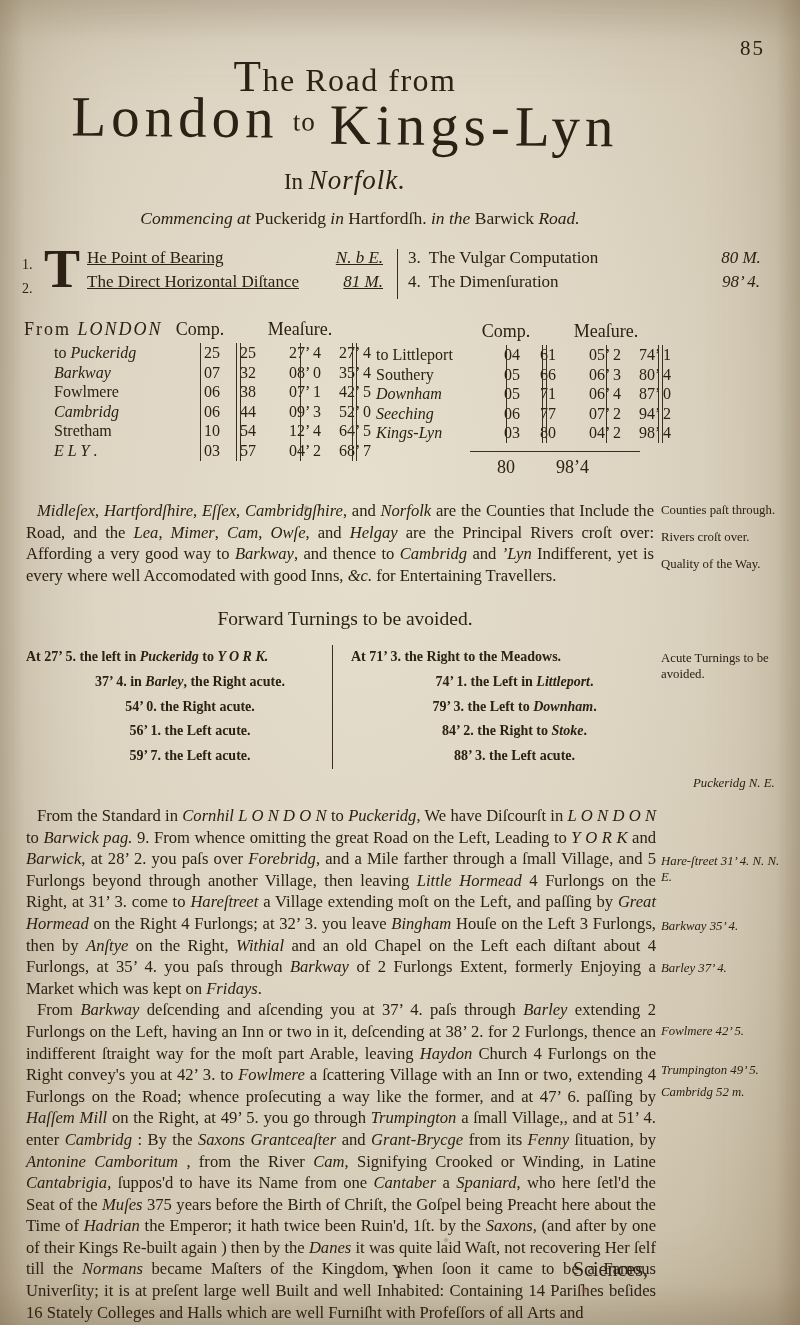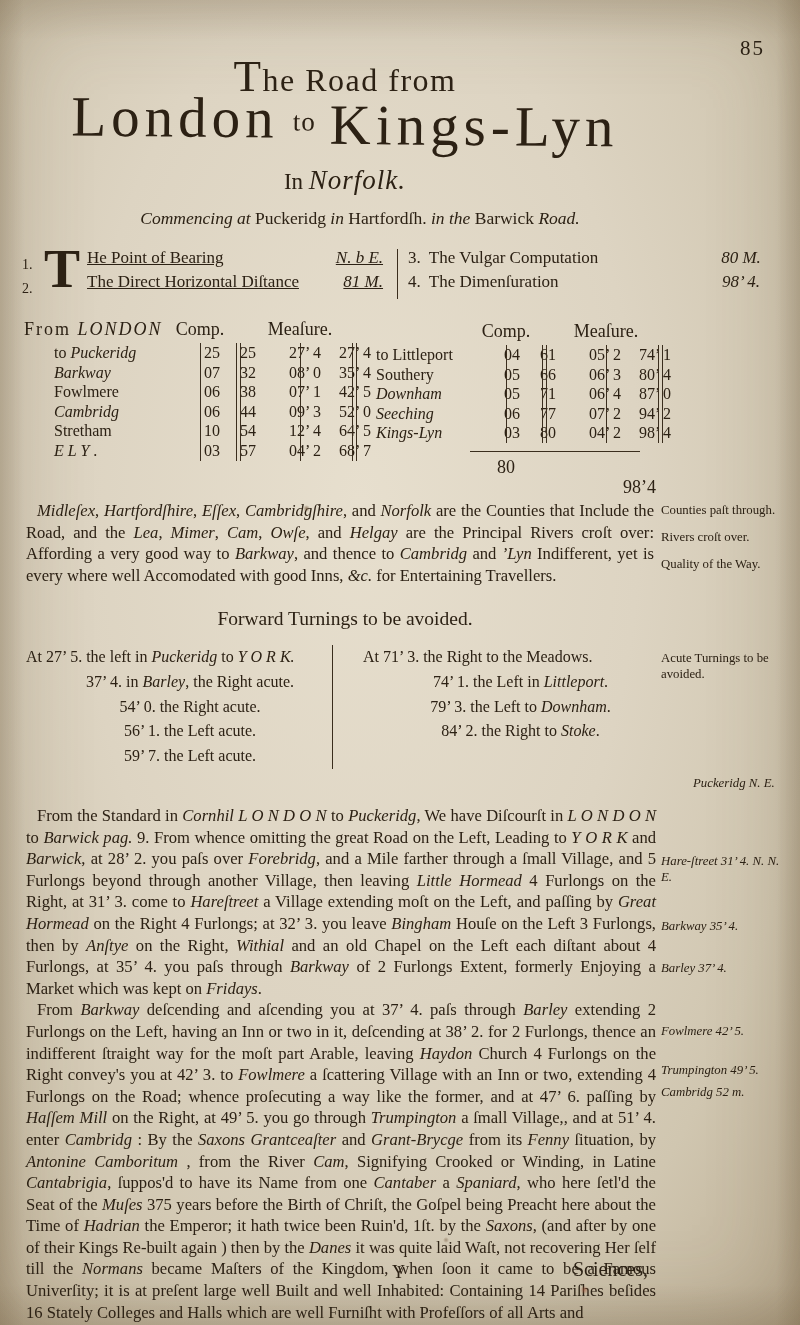--- a/index.html
+++ b/index.html
@@ -68,31 +68,31 @@
   .rt .h-name{width:118px;}
   .rt .h-comp{width:72px;text-align:center;}
   .rt .h-sp{width:14px;}
   .rt .h-meas{width:100px;text-align:center;}
   .spaced{letter-spacing:2px;}
   .totrule{margin:8px 0 0 118px;width:170px;border-top:1.6px solid #3a2d1d;}
   .totrow{display:flex;font-size:18px;line-height:26px;margin-top:2px;}
   .totrow .sp1{width:118px;}
   .totrow .tv1{width:72px;text-align:center;}
   .totrow .sp2{width:14px;}
-  .totrow .tv2{width:100px;text-align:right;margin-top:20px;}
+  .totrow .tv2{width:100px;text-align:left;}
 
   .para{font-size:16.6px;line-height:21.6px;text-align:justify;text-indent:11px;}
   .counties{top:500px;left:26px;width:628px;}
 
   .fwd-head{top:608px;left:15px;width:660px;text-align:center;font-size:19.5px;}
 
   .turnings{top:645px;left:26px;width:630px;display:flex;}
-  .tu-col{font-size:16px;line-height:24.8px;}
+  .tu-col{font-size:14px;line-height:24.8px;font-weight:bold;}
   .tu-left{width:306px;}
-  .tu-right{border-left:1.5px solid #3a2d1d;padding-left:30px;flex:1;}
+  .tu-right{border-left:1.5px solid #3a2d1d;padding-left:18px;flex:1;}
   .tu-col div{white-space:nowrap;}
   .tu-col div + div{padding-left:22px;text-align:center;}
 
   .bodytext{top:772px;left:26px;width:630px;margin-top:33px;}
   .bodytext .para{margin:0;}
 
   .mnote{position:absolute;left:661px;width:128px;font-size:12.8px;line-height:16px;}
   .mnote.it{font-style:italic;}
 
   .sigmark{top:1262px;left:392px;font-size:18px;letter-spacing:1px;}
@@ -284,20 +284,21 @@
       <div><span>37’ 4. in </span><i>Barley</i><span>, the Right acute.</span></div>
       <div><span>54’ 0. the Right acute.</span></div>
       <div><span>56’ 1. the Left acute.</span></div>
       <div><span>59’ 7. the Left acute.</span></div>
     </div>
     <div class="tu-col tu-right">
       <div><span>At 71’ 3. the Right to the Meadows.</span></div>
       <div><span>74’ 1. the Left in </span><i>Littleport</i><span>.</span></div>
       <div><span>79’ 3. the Left to </span><i>Downham</i><span>.</span></div>
       <div><span>84’ 2. the Right to </span><i>Stoke</i><span>.</span></div>
+      <div><span>88’ 3. the Left acute.</span></div>
     </div>
   </div>
 
   <div class="abs bodytext">
     <p class="para"><span>From the Standard in </span><i>Cornhil L O N D O N</i><span> to </span><i>Puckeridg</i><span>, We have Diſcourſt in </span><i>L O N D O N</i><span> to </span><i>Barwick</i><span> </span><i>pag.</i><span> 9. From whence omitting the great Road on the Left, Leading to </span><i>Y O R K</i><span> and </span><i>Barwick</i><span>, at 28’ 2. you paſs over </span><i>Forebridg</i><span>, and a Mile farther through a ſmall Village, and 5 Furlongs beyond through another Village, then leaving </span><i>Little Hormead</i><span> 4 Furlongs on the Right, at 31’ 3. come to </span><i>Hareſtreet</i><span> a Village extending moſt on the Left, and paſſing by </span><i>Great Hormead</i><span> on the Right 4 Furlongs; at 32’ 3. you leave </span><i>Bingham</i><span> Houſe on the Left 3 Furlongs, then by </span><i>Anſtye</i><span> on the Right, </span><i>Withial</i><span> and an old Chapel on the Left each diſtant about 4 Furlongs, at 35’ 4. you paſs through </span><i>Barkway</i><span> of 2 Furlongs Extent, formerly Enjoying a Market which was kept on </span><i>Fridays</i><span>.</span></p>
     <p class="para"><span>From </span><i>Barkway</i><span> deſcending and aſcending you at 37’ 4. paſs through </span><i>Barley</i><span> extending 2 Furlongs on the Left, having an Inn or two in it, deſcending at 38’ 2. for 2 Furlongs, thence an indifferent ſtraight way for the moſt part Arable, leaving </span><i>Haydon</i><span> Church 4 Furlongs on the Right convey's you at 42’ 3. to </span><i>Fowlmere</i><span> a ſcattering Village with an Inn or two, extending 4 Furlongs on the Road; whence proſecuting a way like the former, and at 47’ 6. paſſing by </span><i>Haſſem Mill</i><span> on the Right, at 49’ 5. you go through </span><i>Trumpington</i><span> a ſmall Village,, and at 51’ 4. enter </span><i>Cambridg</i><span> : By the </span><i>Saxons Grantceaſter</i><span> and </span><i>Grant-Brycge</i><span> from its </span><i>Fenny</i><span> ſituation, by </span><i>Antonine Camboritum</i><span> , from the River </span><i>Cam</i><span>, Signifying Crooked or Winding, in Latine </span><i>Cantabrigia</i><span>, ſuppos'd to have its Name from one </span><i>Cantaber</i><span> a </span><i>Spaniard</i><span>, who here ſetl'd the Seat of the </span><i>Muſes</i><span> 375 years before the Birth of Chriſt, the Goſpel being Preacht here about the Time of </span><i>Hadrian</i><span> the Emperor; it hath twice been Ruin'd, 1ſt. by the </span><i>Saxons</i><span>, (and after by one of their Kings Re-built again ) then by the </span><i>Danes</i><span> it was quite laid Waſt, not recovering Her ſelf till the </span><i>Normans</i><span> became Maſters of the Kingdom, when ſoon it came to be a Famous Univerſity; it is at preſent large well Built and well Inhabited: Containing 14 Pariſhes beſides 16 Stately Colleges and Halls which are well Furniſht with Profeſſors of all Arts and</span></p>
   </div>
 
   <div class="mnote" style="top:502px;">Counties paſt through.</div>
   <div class="mnote" style="top:529px;">Rivers croſt over.</div>

